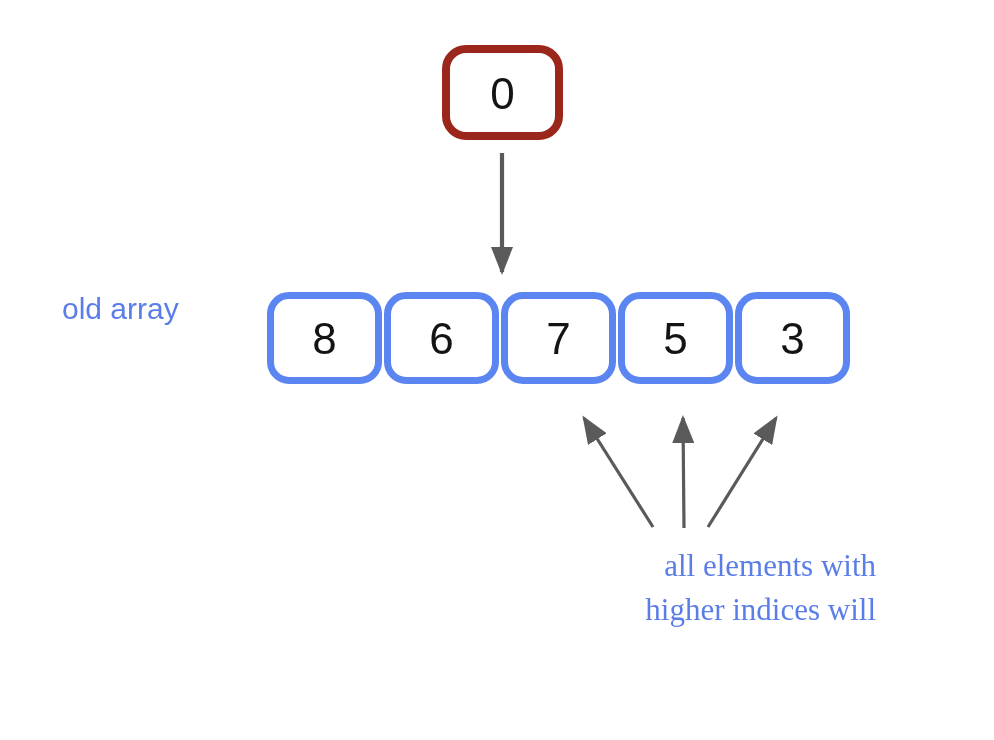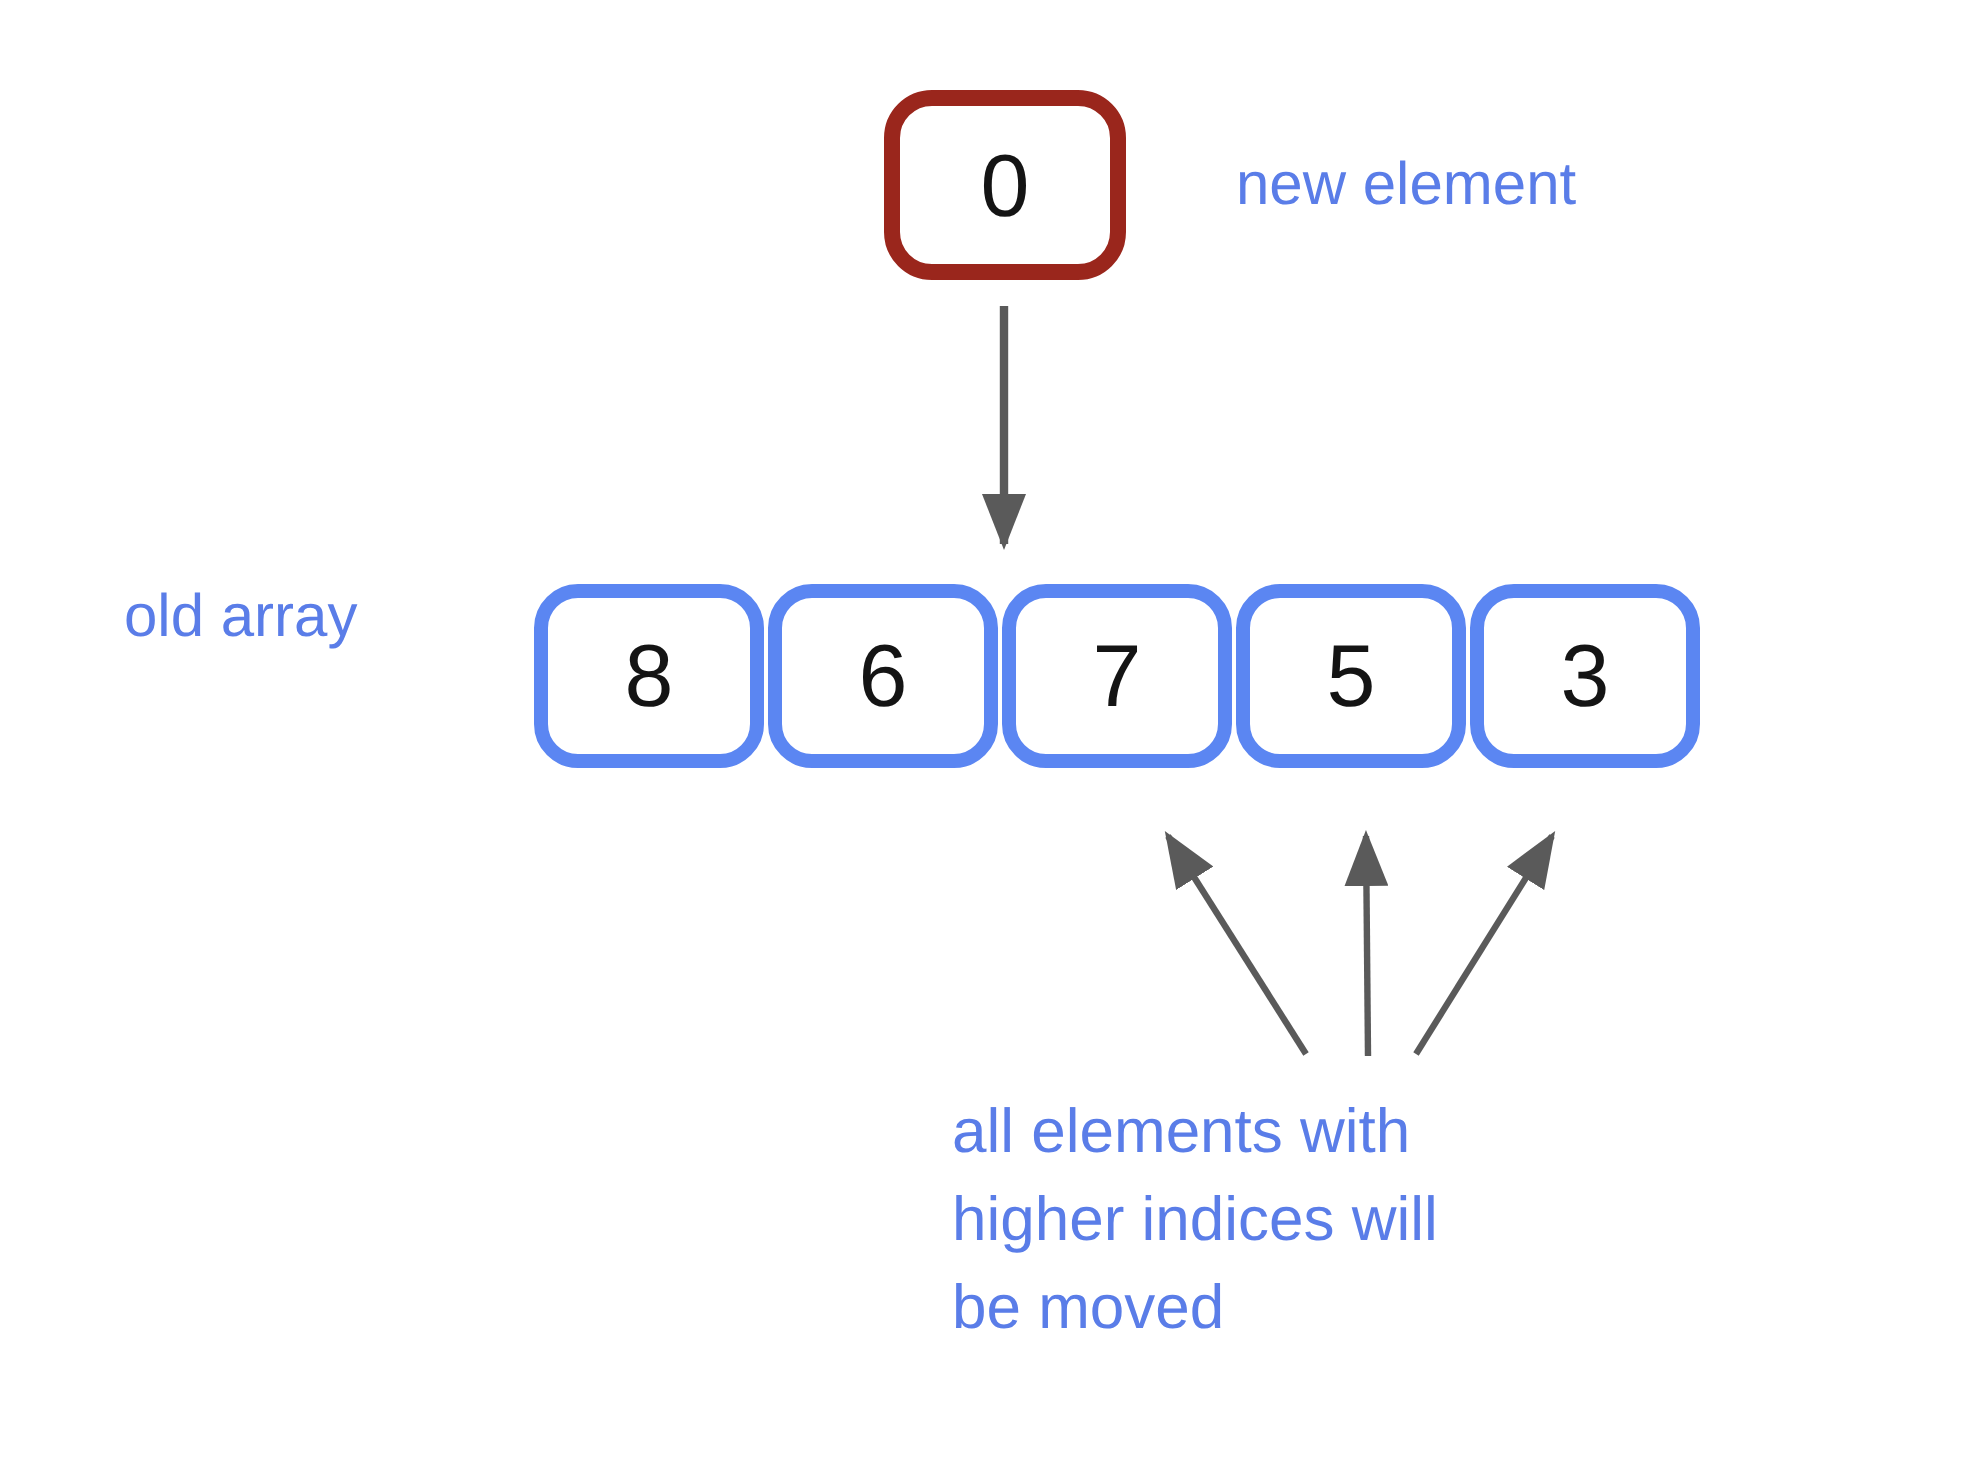--- a/index.html
+++ b/index.html
@@ -60,21 +60,22 @@
     border:7px solid var(--blue-border);
     border-radius:22px;
     background:#ffffff;
     display:flex;align-items:center;justify-content:center;
   }
   .caption{
     position:absolute;left:476px;top:544px;width:400px;
     color:var(--blue-text);
     font-size:31px;
     line-height:44px;
-    text-align:left;
+    text-align:right;
+    font-family:Liberation Serif, serif;
   }
 </style>
 </head>
 <body>
 
 <div class="canvas">
 
   <svg class="arrow-layer" width="994" height="740" viewBox="0 0 994 740" xmlns="http://www.w3.org/2000/svg">
     <defs>
       <marker id="ah" markerUnits="userSpaceOnUse" markerWidth="28" markerHeight="22" refX="25" refY="11" orient="auto">
@@ -92,21 +93,20 @@
     </g>
     <g>
       <line x1="708" y1="527" x2="776" y2="418" stroke-width="3.2" marker-end="url(#ah)"></line>
     </g>
   </svg>
 
   <div class="new-element-box">
     <span class="cell-value">0</span>
   </div>
 
-  <div class="label new-element-label">new element</div>
 
   <div class="old-array-label">
     <span class="label">old array</span>
   </div>
 
   <div class="array-row">
     <div class="array-cell">
       <span class="cell-value">8</span>
     </div>
     <div class="array-cell">
@@ -119,16 +119,15 @@
       <span class="cell-value">5</span>
     </div>
     <div class="array-cell">
       <span class="cell-value">3</span>
     </div>
   </div>
 
   <div class="caption">
     <div>all elements with</div>
     <div>higher indices will</div>
-    <div>be moved</div>
   </div>
 
 </div>
 
 </body></html>

